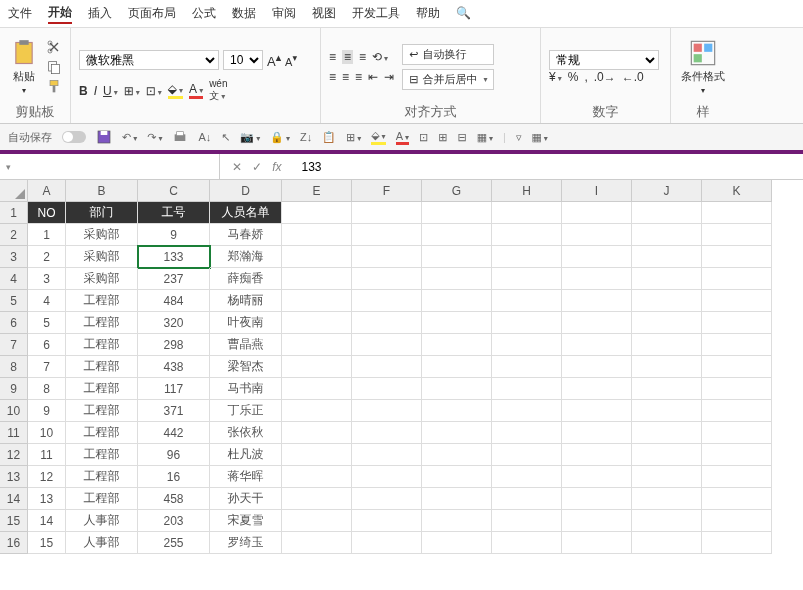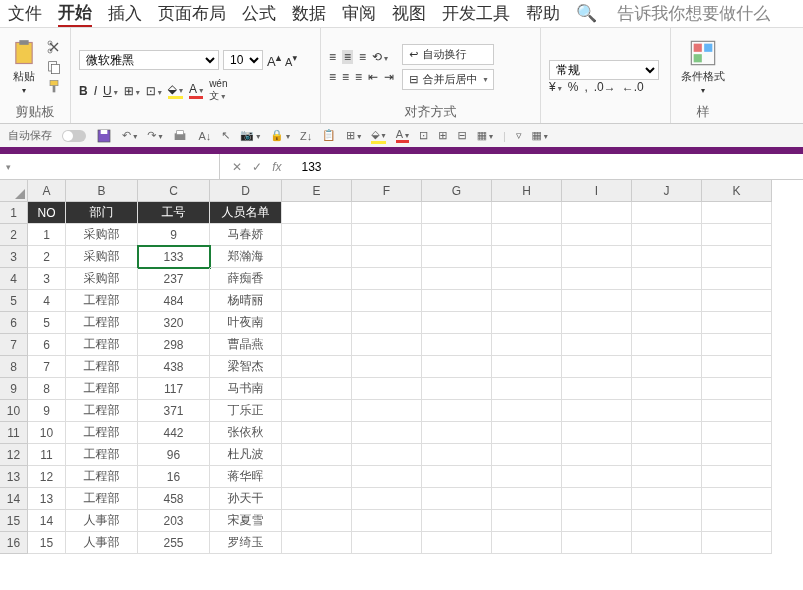--- a/index.html
+++ b/index.html
@@ -1,40 +1,40 @@
 <!DOCTYPE html>
 <html><head>
 <meta charset="utf-8">
 <style>
 * { box-sizing: border-box; margin: 0; padding: 0; font-family: "Microsoft YaHei", sans-serif; }
 body { background: #fff; width: 803px; height: 590px; overflow: hidden; font-size: 12px; color: #333; }
 
 .menubar { display: flex; align-items: center; height: 28px; padding: 0 8px; gap: 16px; border-bottom: 1px solid #ddd; }
-.menubar span { cursor: pointer; font-size: 17px; font-family: Liberation Serif, serif; }
+.menubar span { cursor: pointer; font-size: 12px; font-family: Liberation Serif, serif; }
 .menubar .active { font-weight: bold; border-bottom: 2px solid #b91c1c; padding-bottom: 1px; }
 .menubar .tell { color: #888; margin-left: 4px; }
 .menubar .search-ic { color: #888; }
 
 .ribbon { display: flex; height: 96px; border-bottom: 1px solid #ccc; background: #fafafa; }
 .ribbon-group { border-right: 1px solid #ddd; padding: 4px 8px 2px 8px; display: flex; flex-direction: column; justify-content: space-between; }
 .ribbon-label { text-align: center; font-size: 13px; color: #666; padding-top: 2px; }
 .ribbon-content { flex: 1; display: flex; align-items: center; gap: 6px; }
 .big-btn { display: flex; flex-direction: column; align-items: center; gap: 2px; font-size: 11px; cursor: pointer; padding: 2px; }
 .big-btn svg { width: 28px; height: 28px; }
 .icon-col { display: flex; flex-direction: column; gap: 4px; }
 .icon-col svg, .icon-row svg { width: 16px; height: 16px; cursor: pointer; }
 .icon-row { display: flex; gap: 6px; align-items: center; }
 .font-row { display: flex; gap: 4px; align-items: center; margin-bottom: 4px; }
 .font-select { border: 1px solid #ccc; background: #fff; font-size: 12px; padding: 1px 2px; }
 .font-name { width: 140px; height: 20px; }
 .font-size { width: 40px; height: 20px; }
 .btn-box { border: 1px solid #ccc; background: #fff; padding: 2px 6px; font-size: 11px; display: flex; align-items: center; gap: 4px; cursor: pointer; }
 .drop::after { content: "▾"; font-size: 8px; margin-left: 2px; color: #666; }
 
-.qat { display: flex; align-items: center; height: 30px; padding: 0 8px; gap: 10px; border-bottom: 7px solid #701a75; background: #f5f5f5; }
+.qat { display: flex; align-items: center; height: 30px; padding: 0 8px; gap: 10px; border-bottom: 4px solid #701a75; background: #f5f5f5; }
 .qat span { color: #666; font-size: 11px; }
 .qat svg { width: 16px; height: 16px; cursor: pointer; }
 .toggle { width: 24px; height: 12px; border-radius: 6px; background: #ccc; position: relative; }
 .toggle::after { content: ""; position: absolute; width: 10px; height: 10px; background: #fff; border-radius: 50%; top: 1px; left: 1px; }
 
 .formula-bar { display: flex; align-items: center; height: 26px; border-bottom: 1px solid #ccc; }
 .name-box { width: 220px; border-right: 1px solid #ccc; padding: 0 6px; display: flex; align-items: center; justify-content: space-between; height: 100%; }
 .name-box input { border: none; outline: none; width: 100%; font-size: 12px; }
 .fx-btns { display: flex; gap: 10px; padding: 0 12px; color: #888; align-items: center; }
 .fx-btns span { cursor: pointer; }
@@ -61,21 +61,20 @@
   <span class="active">开始</span>
   <span>插入</span>
   <span>页面布局</span>
   <span>公式</span>
   <span>数据</span>
   <span>审阅</span>
   <span>视图</span>
   <span>开发工具</span>
   <span>帮助</span>
   <span class="search-ic">🔍</span>
-  <span class="tell">告诉我你想要做什么</span>
 </div>
 
 <div class="ribbon">
 
   <div class="ribbon-group">
     <div class="ribbon-content">
       <div class="big-btn">
         <svg viewBox="0 0 24 24">
             <rect x="5" y="3" width="14" height="18" fill="#f2c94c" stroke="#b88"></rect>
             <rect x="8" y="1" width="8" height="4" fill="#888"></rect>
@@ -158,20 +157,21 @@
     <div style="display:flex;flex-direction:column;flex:1;justify-content:center">
       <select class="font-select" style="width:110px"><option>常规</option></select>
       <div class="icon-row">
         <span class="drop">¥</span>
         <span>%</span>
         <span>,</span>
         <span>.0→</span>
         <span>←.0</span>
       </div>
     </div>
+    <div class="ribbon-label">数字</div>
   </div>
 
   <div class="ribbon-group" style="border-right:none">
     <div class="ribbon-content">
       <div class="big-btn">
         <svg viewBox="0 0 24 24">
             <rect x="2" y="2" width="20" height="20" fill="none" stroke="#888"></rect>
             <rect x="4" y="4" width="7" height="7" fill="#e57373"></rect>
             <rect x="13" y="4" width="7" height="7" fill="#64b5f6"></rect>
             <rect x="4" y="13" width="7" height="7" fill="#81c784"></rect>

